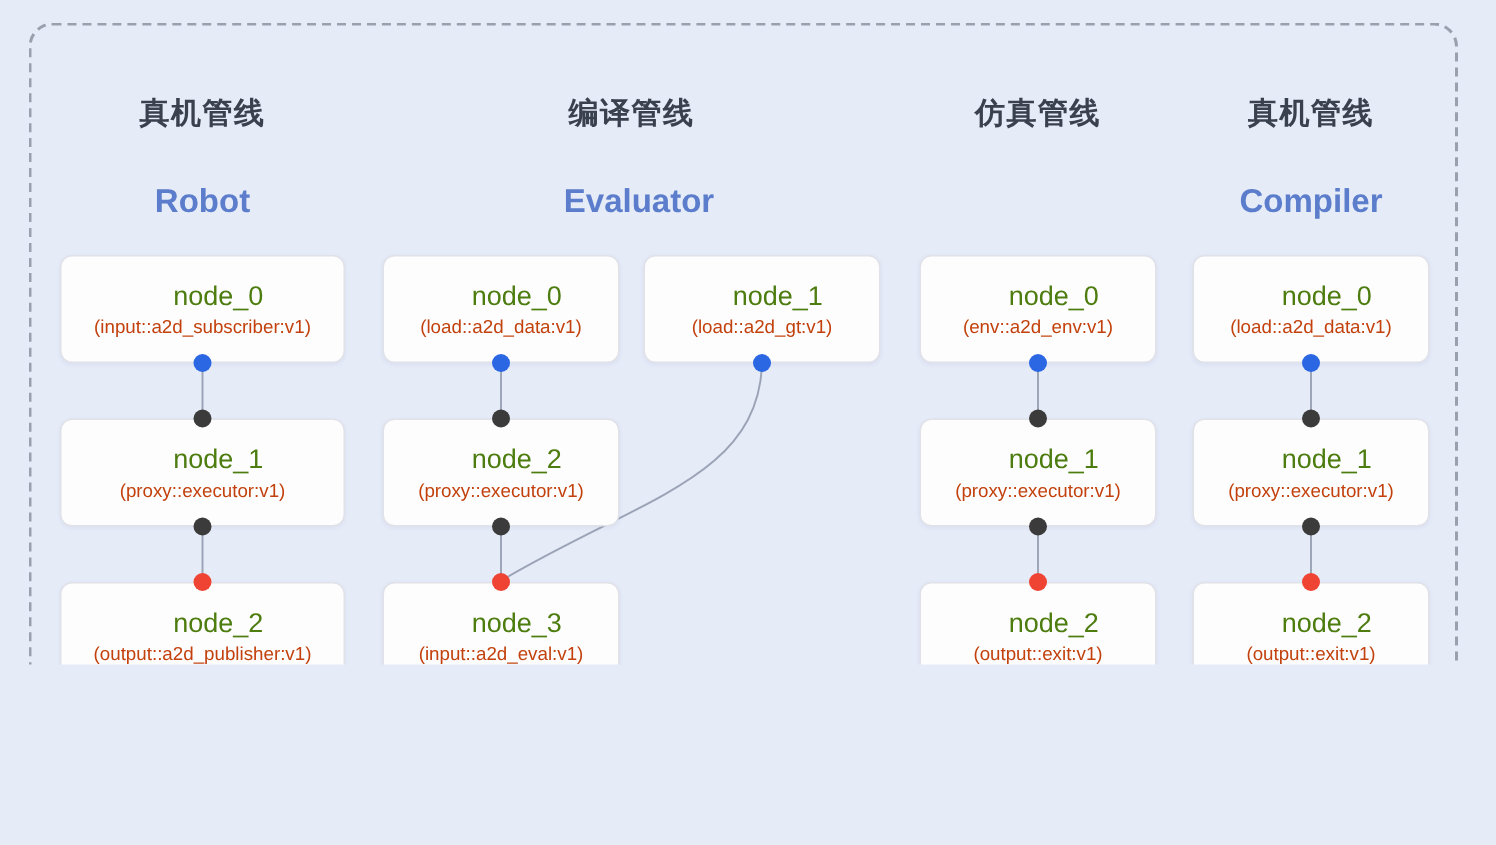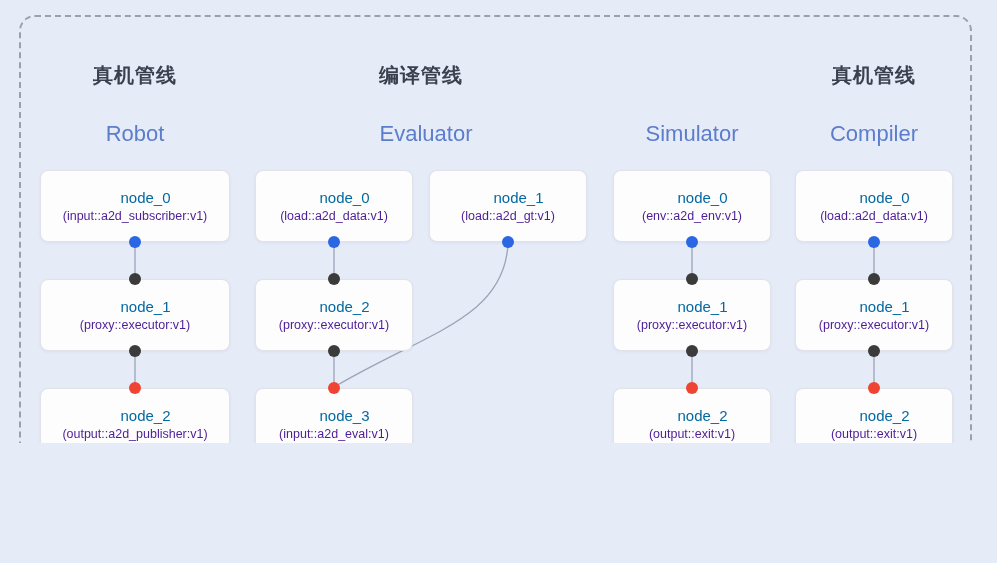--- a/index.html
+++ b/index.html
@@ -45,47 +45,47 @@
     color: #3a414e;
     z-index: 2;
     letter-spacing: 1px;
   }
   .title-en {
     position: absolute;
     width: 200px;
     top: 121px;
     text-align: center;
     font-size: 22px;
-    font-weight: 400;
+    font-weight: 700;
     color: #5b7dcb;
     z-index: 2;
   }
   .node {
     position: absolute;
     box-sizing: border-box;
     height: 72px;
     background: #fdfdfe;
     border: 1px solid #e0e2e8;
     border-radius: 8px;
     display: flex;
     flex-direction: column;
     align-items: center;
     justify-content: center;
     gap: 3px;
     box-shadow: 0 1px 3px rgba(70, 90, 150, 0.07);
     z-index: 2;
   }
   .node-title {
-    font-size: 15px;
-    color: #0369a1;
+    font-size: 18px;
+    color: #4d7c0f;
     margin-left: 21px;
   }
   .node-type {
     font-size: 12.5px;
-    color: #4c1d95;
+    color: #c2410c;
   }
   .dot {
     position: absolute;
     width: 12px;
     height: 12px;
     border-radius: 50%;
     z-index: 3;
   }
   .dot-blue { background: #2b67e3; }
   .dot-dark { background: #3b3b3b; }
@@ -107,21 +107,21 @@
     <path class="edge" d="M692 242 L692 280"></path>
     <path class="edge" d="M692 350 L692 389"></path>
     <path class="edge" d="M874 242 L874 280"></path>
     <path class="edge" d="M874 350 L874 389"></path>
   </svg>
 
   <div class="title-zh" style="left:35px;">真机管线</div>
   <div class="title-en" style="left:35px;">Robot</div>
   <div class="title-zh" style="left:321px;">编译管线</div>
   <div class="title-en" style="left:326px;">Evaluator</div>
-  <div class="title-en" style="left:592px;">Simulator</div>
+  <div class="title-zh" style="left:592px;">仿真管线</div>
   <div class="title-zh" style="left:774px;">真机管线</div>
   <div class="title-en" style="left:774px;">Compiler</div>
 
   <div class="node" style="left:40px; top:170px; width:190px;">
     <div class="node-title">node_0</div>
     <div class="node-type">(input::a2d_subscriber:v1)</div>
   </div>
   <div class="node" style="left:40px; top:279px; width:190px;">
     <div class="node-title">node_1</div>
     <div class="node-type">(proxy::executor:v1)</div>

